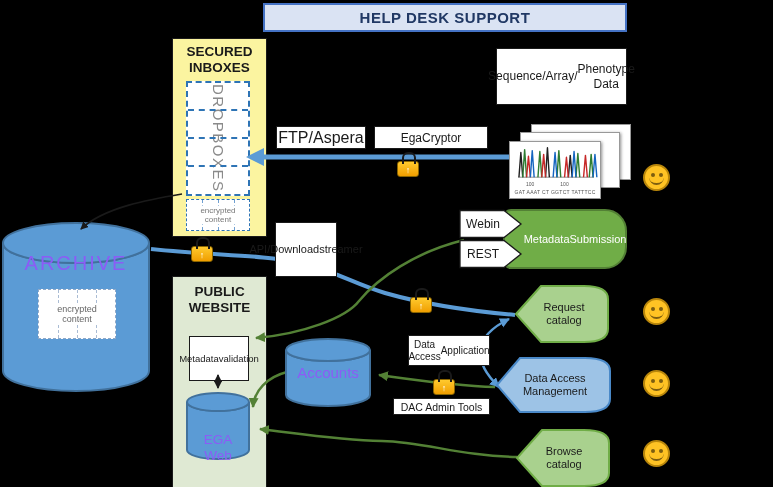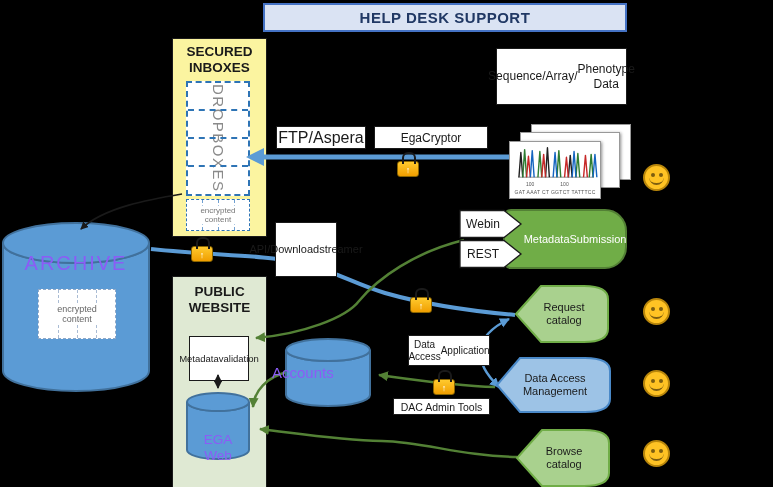--- a/index.html
+++ b/index.html
@@ -199,21 +199,21 @@
       <span class="line">encrypted</span>
       <span class="line">content</span>
     </span>
   </div>
 
   <div class="abs z4 lbl-w" style="left:187px;top:432px;width:62px;text-align:center;font-size:13.5px;line-height:16px;">
     <span class="line">EGA</span>
     <span class="line">Web</span>
   </div>
 
-  <div class="abs z4 lbl-w" style="left:272px;top:364px;width:80px;font-size:15px;">Accounts</div>
+  <div class="abs z4 lbl-w" style="left:288px;top:364px;width:80px;text-align:center;font-size:15px;">Accounts</div>
 
   <div class="abs z4" style="left:461px;top:217px;width:44px;text-align:center;font-size:12px;">Webin</div>
   <div class="abs z4" style="left:461px;top:247px;width:44px;text-align:center;font-size:12px;">REST</div>
 
   <div class="abs z4" style="left:526px;top:301px;width:76px;text-align:center;font-size:11px;line-height:13px;">
     <span class="line">Request</span>
     <span class="line">catalog</span>
   </div>
   <div class="abs z4" style="left:506px;top:372px;width:98px;text-align:center;font-size:11px;line-height:13px;">
     <span class="line">Data Access</span>

